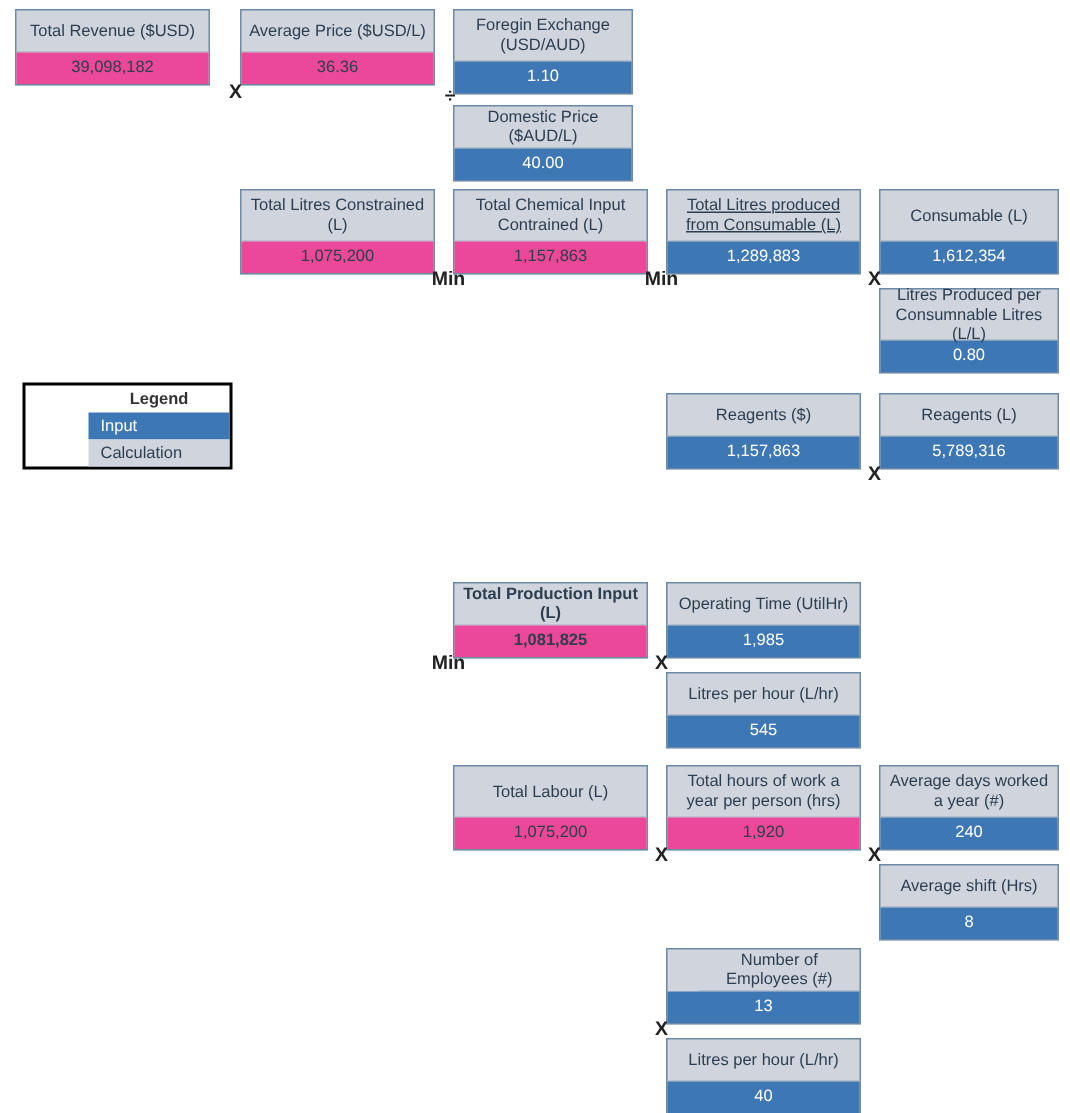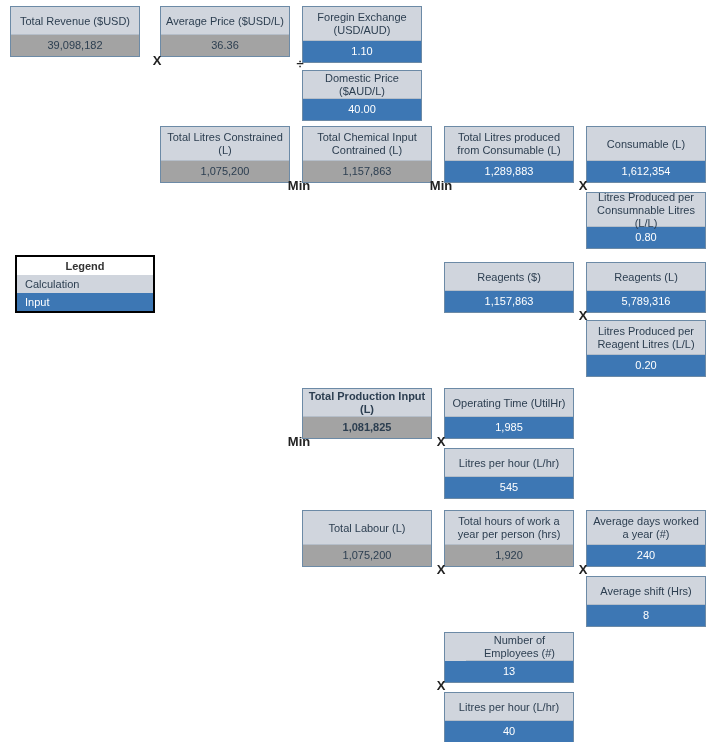--- a/index.html
+++ b/index.html
@@ -31,41 +31,42 @@
     display: flex;
     align-items: center;
     justify-content: center;
     border-bottom: 1px solid #b5bec9;
   }
   .node .value {
     padding: 3px 4px 4px 4px;
     font-size: 11px;
     line-height: 14px;
     color: #2c3e50;
-    background: #a3a3a3;
+    background: #ec4899;
   }
   .node.input .value {
     background: #3d77b4;
     color: #ffffff;
   }
   .op {
     position: absolute;
     font-size: 13px;
     font-weight: bold;
     color: #222222;
     text-align: center;
     width: 30px;
     height: 16px;
     line-height: 16px;
   }
   .legend-box {
     position: absolute;
     border: 2px solid #000000;
     background: #ffffff;
     box-sizing: border-box;
+    padding-left: 42px;
   }
   .legend-box .legend-title {
     text-align: center;
     font-weight: bold;
     padding: 3px 0 3px 0;
     font-size: 11px;
   }
   .legend-box .legend-row {
     padding: 3px 8px;
     font-size: 11px;
@@ -108,21 +109,21 @@
     <div class="title" style="height:28px;">Total Litres Constrained (L)</div>
     <div class="value">1,075,200</div>
   </div>
 
   <div class="node" style="left:302px; top:126px; width:130px;">
     <div class="title" style="height:28px;">Total  Chemical Input Contrained (L)</div>
     <div class="value">1,157,863</div>
   </div>
 
   <div class="node input" style="left:444px; top:126px; width:130px;">
-    <div class="title" style="height:28px;">Total Litres produced from Consumable (L)</div>
+    <div class="title" style="height:28px;text-decoration:underline;">Total Litres produced from Consumable (L)</div>
     <div class="value">1,289,883</div>
   </div>
 
   <div class="node input" style="left:586px; top:126px; width:120px;">
     <div class="title" style="height:28px;">Consumable (L)</div>
     <div class="value">1,612,354</div>
   </div>
 
   <div class="node input" style="left:586px; top:192px; width:120px;">
     <div class="title" style="height:28px;">Litres Produced per Consumnable Litres (L/L)</div>
@@ -132,24 +133,20 @@
   <div class="node input" style="left:444px; top:262px; width:130px;">
     <div class="title" style="height:22px;">Reagents ($)</div>
     <div class="value">1,157,863</div>
   </div>
 
   <div class="node input" style="left:586px; top:262px; width:120px;">
     <div class="title" style="height:22px;">Reagents (L)</div>
     <div class="value">5,789,316</div>
   </div>
 
-  <div class="node input" style="left:586px; top:320px; width:120px;">
-    <div class="title" style="height:28px;">Litres Produced per Reagent Litres (L/L)</div>
-    <div class="value">0.20</div>
-  </div>
 
   <div class="node" style="left:302px; top:388px; width:130px;font-weight:bold;">
     <div class="title" style="height:22px;">Total Production Input (L)</div>
     <div class="value">1,081,825</div>
   </div>
 
   <div class="node input" style="left:444px; top:388px; width:130px;">
     <div class="title" style="height:22px;">Operating Time (UtilHr)</div>
     <div class="value">1,985</div>
   </div>
@@ -201,17 +198,17 @@
   <div class="op" style="left:284px; top:434px;">Min</div>
   <div class="op" style="left:426px; top:434px;">X</div>
 
   <div class="op" style="left:426px; top:562px;">X</div>
   <div class="op" style="left:568px; top:562px;">X</div>
 
   <div class="op" style="left:426px; top:678px;">X</div>
 
   <div class="legend-box" style="left:15px; top:255px; width:140px;">
     <div class="legend-title">Legend</div>
+    <div class="legend-row input">Input</div>
     <div class="legend-row calc">Calculation</div>
-    <div class="legend-row input">Input</div>
   </div>
 
 </div>
 
 </body></html>

